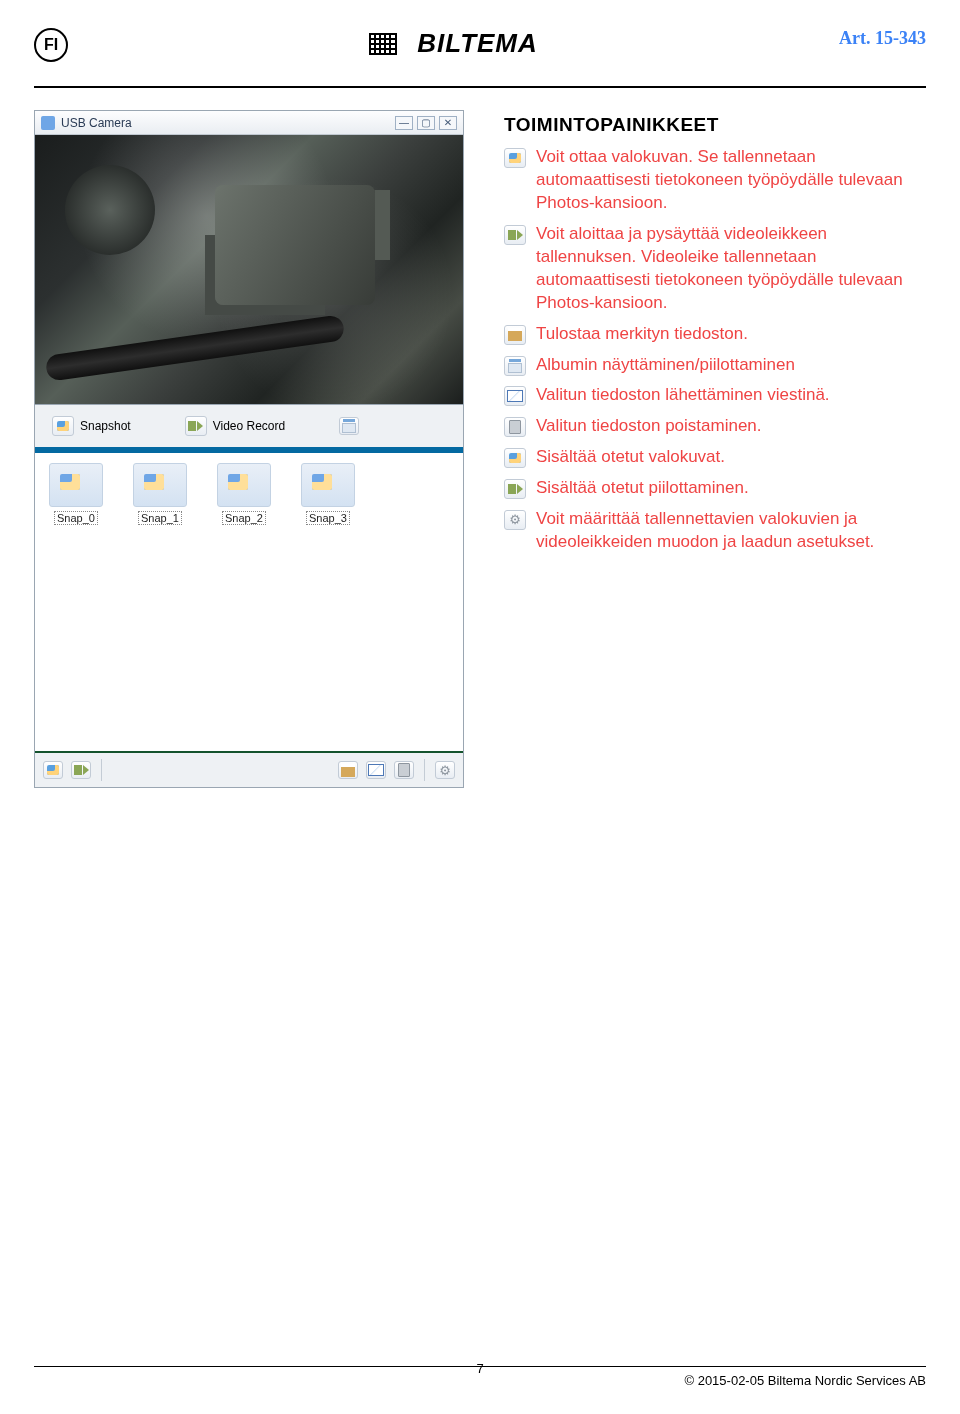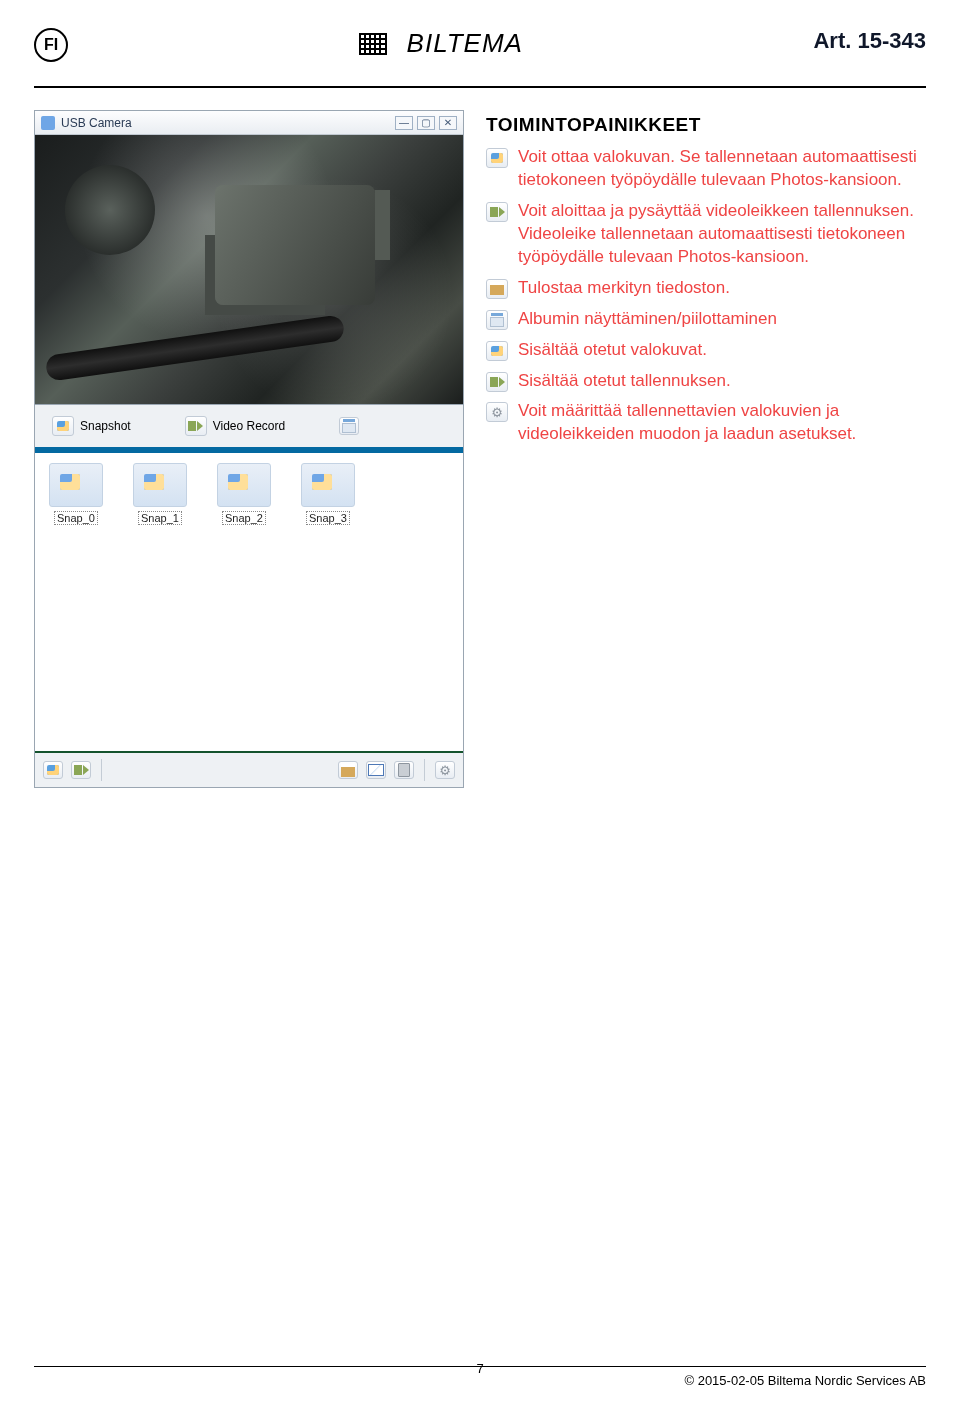--- a/index.html
+++ b/index.html
@@ -35,33 +35,33 @@
       linear-gradient(#000,#000) 0 20px/100% 2px no-repeat,
       linear-gradient(#000,#000) 0 0/2px 100% no-repeat,
       linear-gradient(#000,#000) 5px 0/2px 100% no-repeat,
       linear-gradient(#000,#000) 10px 0/2px 100% no-repeat,
       linear-gradient(#000,#000) 15px 0/2px 100% no-repeat,
       linear-gradient(#000,#000) 20px 0/2px 100% no-repeat,
       linear-gradient(#000,#000) 26px 0/2px 100% no-repeat;
   }
   .logo-text {
     font-family: Arial, sans-serif;
-    font-weight: 400;
+    font-weight: 700;
     font-style: italic;
     letter-spacing: 1px;
     font-size: 26px;
     color: #000;
     margin-left: 14px;
   }
-  .art-no { font-weight: bold; font-size: 22px; color:#0f172a; }
+  .art-no { font-weight: bold; font-size: 18px; color:#3b82f6;font-family:Liberation Serif, serif; }
   .divider { border: none; border-top: 2px solid #000; margin-bottom: 22px; }
 
   .content {
     display: flex;
-    gap: 22px;
+    gap: 40px;
     align-items: flex-start;
   }
 
   
   .app-window {
     width: 430px;
     border: 1px solid #9aa6b2;
     background: #eceff3;
     font-size: 12px;
   }
@@ -269,26 +269,34 @@
         </li>
         <li>
           <span class="ico print ico-slot"></span>
           <span>Tulostaa merkityn tiedoston.</span>
         </li>
         <li>
           <span class="ico album ico-slot"></span>
           <span>Albumin näyttäminen/piilottaminen</span>
         </li>
         <li>
+          <span class="ico mail ico-slot"></span>
+          <span>Valitun tiedoston lähettäminen viestinä.</span>
+        </li>
+        <li>
+          <span class="ico trash ico-slot"></span>
+          <span>Valitun tiedoston poistaminen.</span>
+        </li>
+        <li>
           <span class="ico folder-photo ico-slot"></span>
           <span>Sisältää otetut valokuvat.</span>
         </li>
         <li>
           <span class="ico video ico-slot"></span>
-          <span>Sisältää otetut tallennuksen.</span>
+          <span>Sisältää otetut piilottaminen.</span>
         </li>
         <li>
           <span class="ico gear ico-slot"></span>
           <span>Voit määrittää tallennettavien valokuvien ja videoleikkeiden muodon ja laadun asetukset.</span>
         </li>
       </ul>
     </div>
   </div>
 
   <div class="footer">

